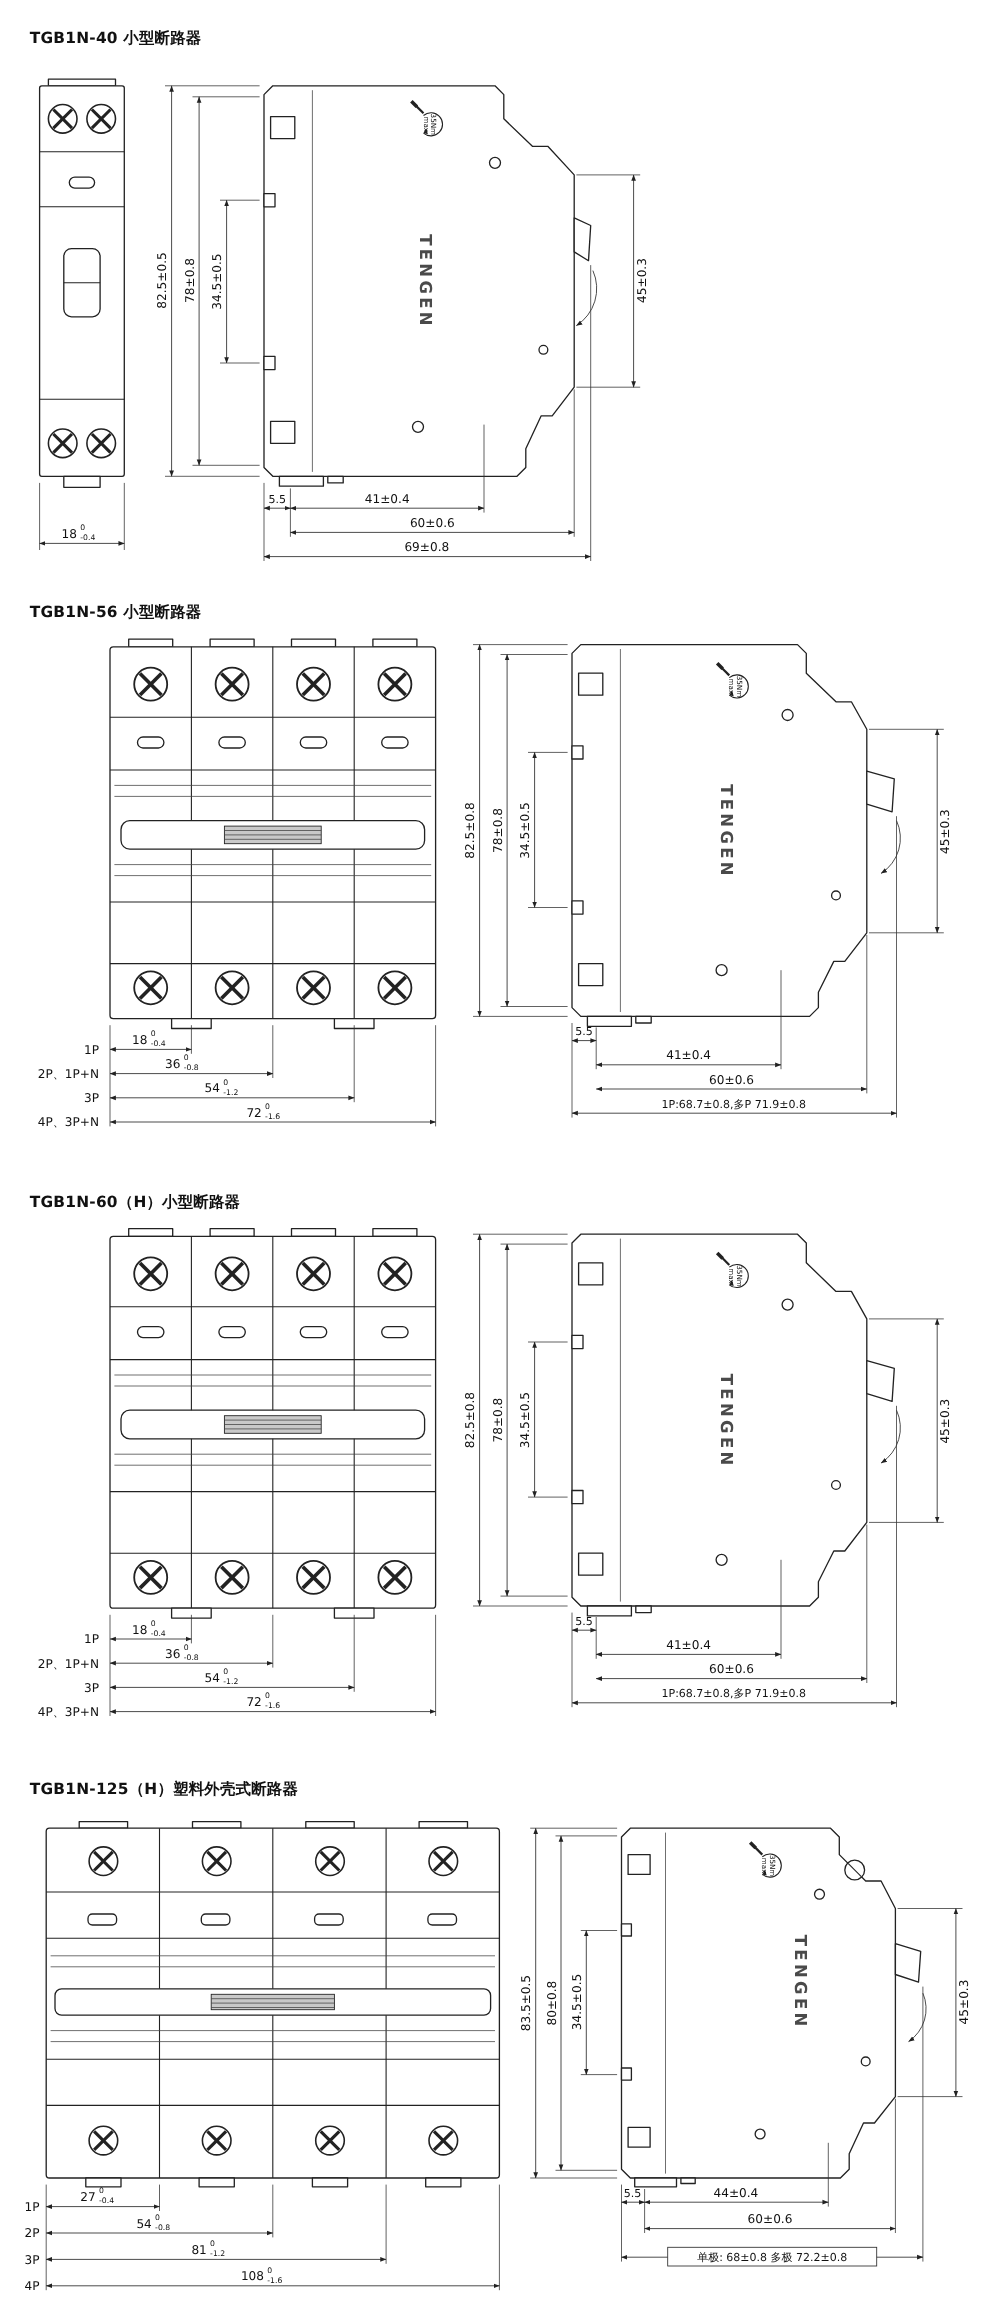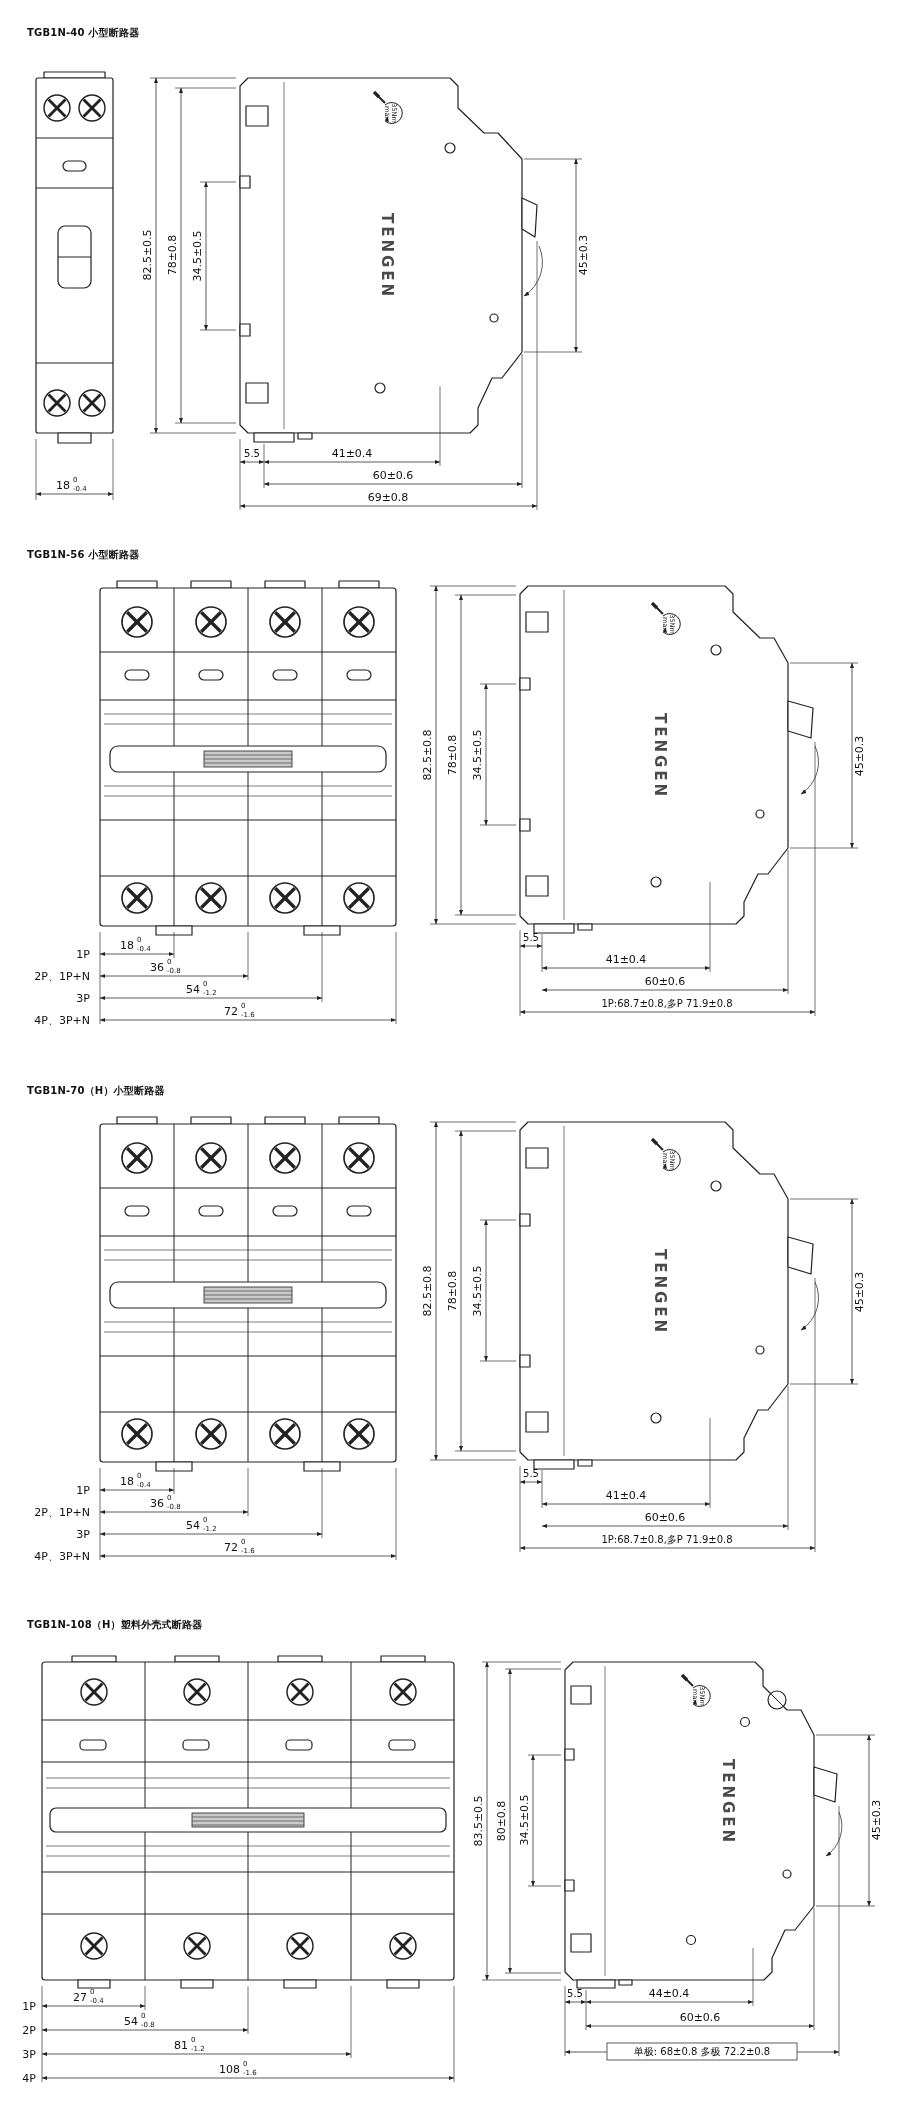--- a/index.html
+++ b/index.html
@@ -3,21 +3,21 @@
 <meta charset="utf-8">
 <style>
   * { margin:0; padding:0; box-sizing:border-box; }
   html,body { background:#fff; }
   body {
     width:900px; height:2112px; position:relative; overflow:hidden;
     font-family:"DejaVu Sans","Liberation Sans",sans-serif;
   }
   .page { position:absolute; left:0; top:0; width:900px; height:2112px; background:#fff; }
   .sec-title {
-    position:absolute; left:27px; font-size:10px; font-weight:bold;
+    position:absolute; left:27px; font-size:14px; font-weight:bold;
     color:#111; letter-spacing:.2px; white-space:nowrap;
   }
   svg.drw { position:absolute; left:0; }
   svg text { fill:#111; font-family:"DejaVu Sans","Liberation Sans",sans-serif; }
   .ol   { fill:#fff; stroke:#222; stroke-width:1.2; stroke-linejoin:round; }
   .ln   { stroke:#222; stroke-width:1; }
   .thin { stroke:#444; stroke-width:.7; }
   .dim  { stroke:#333; stroke-width:.8; fill:none; }
   .ext  { stroke:#333; stroke-width:.7; }
   .dt   { font-size:11px; }
@@ -259,21 +259,21 @@
       <text x="667" y="435" text-anchor="middle" class="bt">1P:68.7±0.8,多P 71.9±0.8</text>
     </g>
     <text transform="translate(655,184) rotate(90)" text-anchor="middle" class="brand">TENGEN</text>
     <g transform="translate(670,52) rotate(90)">
       <use href="#torqarc"></use>
       <text x="0" y="0" text-anchor="middle" class="tq">35Nm</text>
       <text x="0" y="7" text-anchor="middle" class="tq">max</text>
     </g>
   </svg>
 
-  <div class="sec-title" style="top:1084px">TGB1N-70（H）小型断路器</div>
+  <div class="sec-title" style="top:1084px">TGB1N-60（H）小型断路器</div>
   <svg class="drw" style="top:1108px" width="900" height="500">
     <use href="#draw63"></use>
     <g>
       <text x="90" y="386" text-anchor="end" class="lbl">1P</text>
       <text x="90" y="408" text-anchor="end" class="lbl">2P、1P+N</text>
       <text x="90" y="430" text-anchor="end" class="lbl">3P</text>
       <text x="90" y="452" text-anchor="end" class="lbl">4P、3P+N</text>
       <text x="134" y="377" text-anchor="end" class="dt">18</text>
       <text x="137" y="370" class="tol">0</text>
       <text x="137" y="379" class="tol">-0.4</text>
@@ -298,21 +298,21 @@
       <text x="667" y="435" text-anchor="middle" class="bt">1P:68.7±0.8,多P 71.9±0.8</text>
     </g>
     <text transform="translate(655,184) rotate(90)" text-anchor="middle" class="brand">TENGEN</text>
     <g transform="translate(670,52) rotate(90)">
       <use href="#torqarc"></use>
       <text x="0" y="0" text-anchor="middle" class="tq">35Nm</text>
       <text x="0" y="7" text-anchor="middle" class="tq">max</text>
     </g>
   </svg>
 
-  <div class="sec-title" style="top:1618px">TGB1N-108（H）塑料外壳式断路器</div>
+  <div class="sec-title" style="top:1618px">TGB1N-125（H）塑料外壳式断路器</div>
   <svg class="drw" style="top:1648px" width="900" height="460">
 
     <g>
       <rect x="72" y="8" width="44" height="6" class="ol"></rect>
       <rect x="175" y="8" width="44" height="6" class="ol"></rect>
       <rect x="278" y="8" width="44" height="6" class="ol"></rect>
       <rect x="381" y="8" width="44" height="6" class="ol"></rect>
       <rect x="42" y="14" width="412" height="318" rx="3" class="ol"></rect>
       <line x1="145" y1="14" x2="145" y2="332" class="ln"></line>
       <line x1="248" y1="14" x2="248" y2="332" class="ln"></line>

